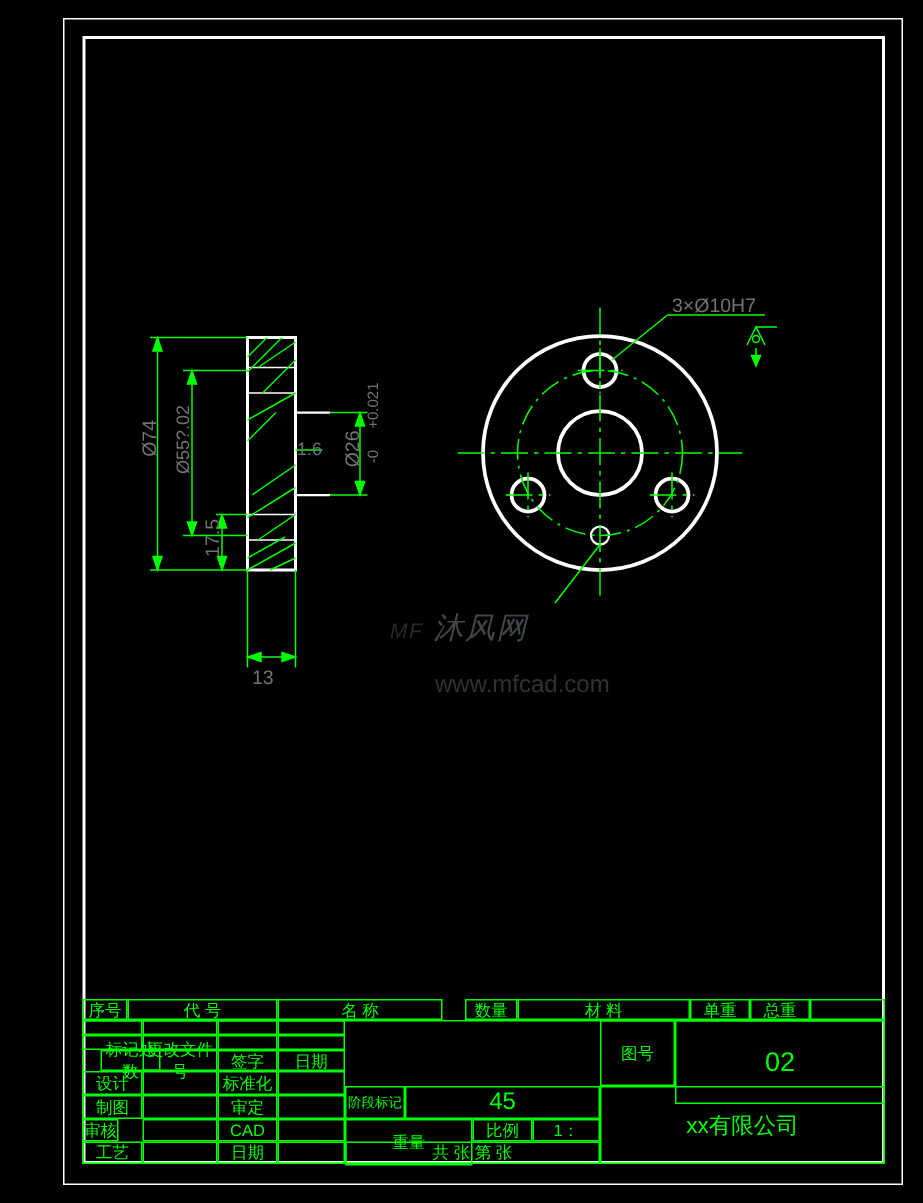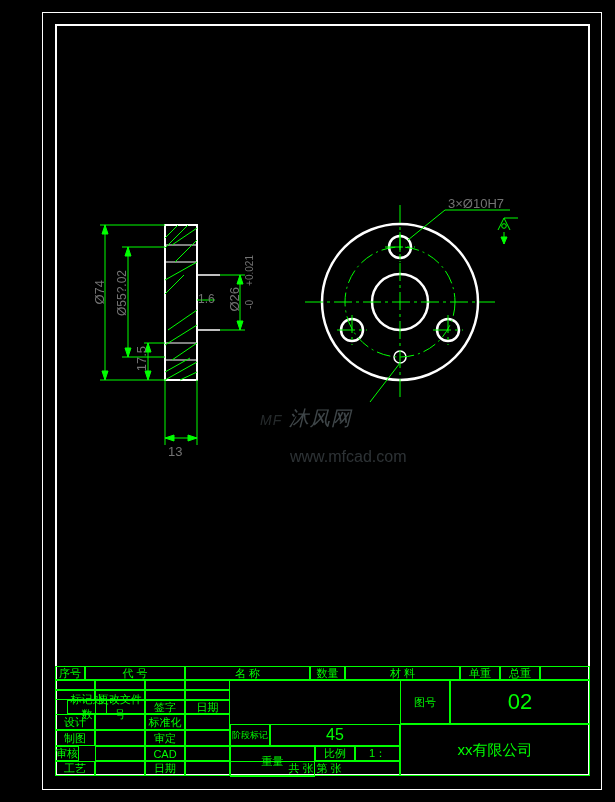--- a/index.html
+++ b/index.html
@@ -184,21 +184,21 @@
 <div class="watermark-sub">www.mfcad.com</div>
 
 <div class="title-block">
 
   <div class="cell" style="left:0;top:0;width:30px;height:14px">
       <span>序号</span>
     </div>
   <div class="cell" style="left:30px;top:0;width:100px;height:14px">
       <span>代    号</span>
     </div>
-  <div class="cell" style="left:130px;top:0;width:125px;height:14px">
+  <div class="cell" style="left:130px;top:0;width:110px;height:14px">
       <span>名    称</span>
     </div>
   <div class="cell" style="left:255px;top:0;width:35px;height:14px">
       <span>数量</span>
     </div>
   <div class="cell" style="left:290px;top:0;width:115px;height:14px">
       <span>材    料</span>
     </div>
   <div class="cell" style="left:405px;top:0;width:40px;height:14px">
       <span>单重</span>
@@ -286,19 +286,19 @@
       <span class="lbl">1：</span>
     </div>
 
   <div class="cell" style="left:345px;top:14px;width:50px;height:44px">
       <span>图号</span>
     </div>
 
   <div class="cell" style="left:175px;top:95px;width:170px;height:15px">
       <span class="lbl">共    张   第    张</span>
     </div>
-  <div class="cell" style="left:395px;top:14px;width:140px;height:44px;font-size:22px">
+  <div class="cell" style="left:395px;top:14px;width:140px;height:56px;font-size:18px">
       <span>02</span>
     </div>
   <div class="cell" style="left:345px;top:58px;width:190px;height:52px;font-size:15px">
       <span>xx有限公司</span>
     </div>
 </div>
 
 </body></html>

